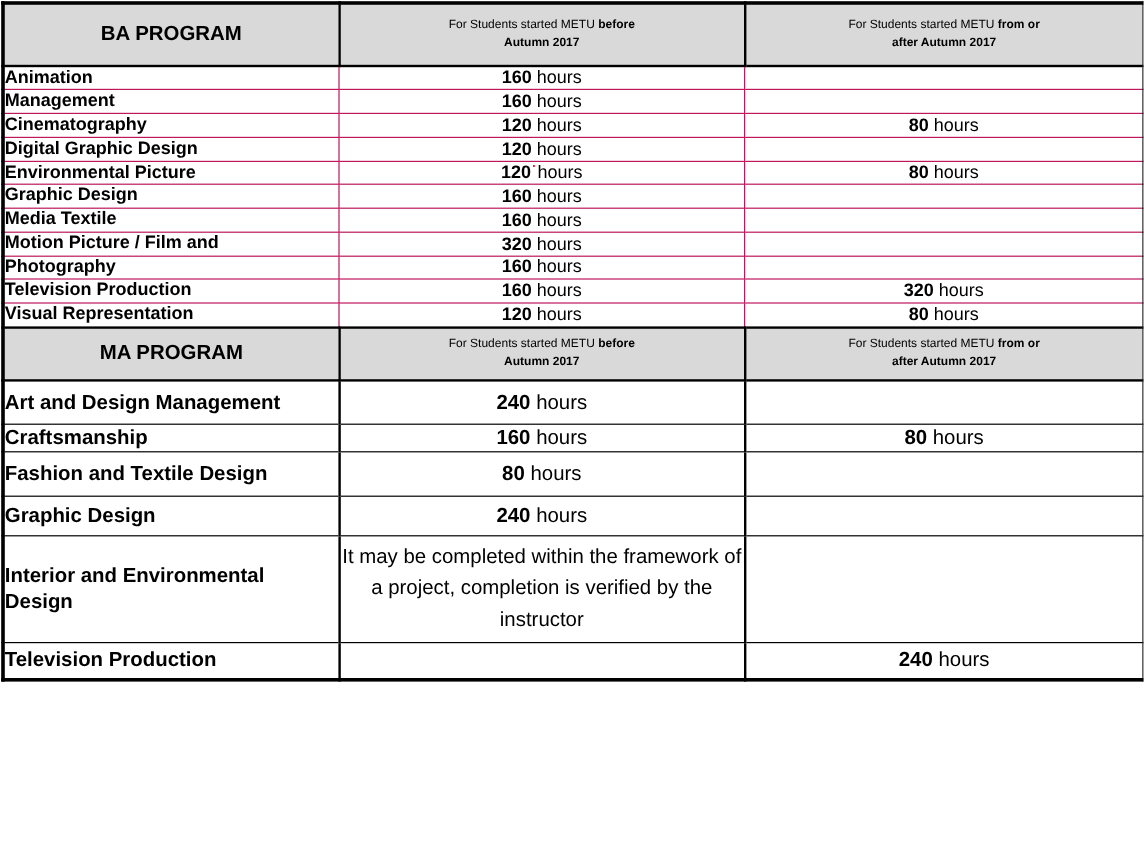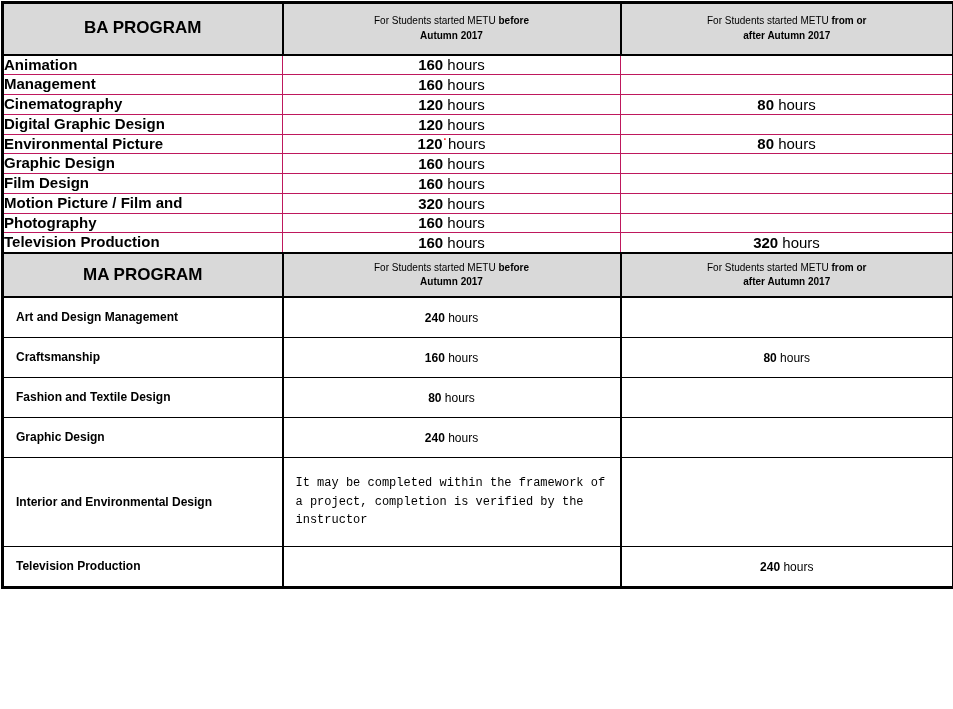--- a/index.html
+++ b/index.html
@@ -54,23 +54,23 @@
     font-size: 15px;
     vertical-align: middle;
     padding: 0;
   }
 
   
   tr.ma-row td {
     border: 1px solid #000000;
     border-left-width: 2px;
     border-right-width: 2px;
-    font-size: 12px;
+    font-size: 17px;
     vertical-align: middle;
-    padding: 12px;
+    padding: 0;
     margin-left: 40px;
   }
   tr.mr1 { height: 37px; }
   tr.mr2 { height: 21px; }
   tr.mr3 { height: 22px; }
   tr.mr4 { height: 37px; }
   tr.mr5 { height: 33px; }
   tr.mr6 { height: 89px; }
   tr.mr7 { height: 92px; }
   tr.mr8 { height: 31px; }
@@ -79,25 +79,24 @@
     font-weight: bold;
     font-size: 16px;
     text-align: left;
     padding: 0 12px 0 4px;
     line-height: 1.25;
   }
   td.val { text-align: center; }
   td.val .num { font-weight: bold; }
   td.val .unit { font-weight: normal; }
   td.note {
-    text-align: left;
+    text-align: center;
     padding: 4px 10px 4px 7px;
     line-height: 1.55;
     font-weight: normal;
-    font-family: Liberation Mono, monospace;
   }
   sup.redmark {
     color: #FF0000;
     font-size: 10px;
     font-weight: bold;
     vertical-align: super;
     line-height: 0;
     margin: 0 1px 0 1px;
   }
 </style>
@@ -151,38 +150,43 @@
         <td class="prog">Environmental Picture</td>
         <td class="val"><span class="num">120</span><sup class="redmark">·</sup><span class="unit">hours</span></td>
         <td class="val"><span class="num">80</span> <span class="unit">hours</span></td>
       </tr>
       <tr class="ba-row">
         <td class="prog">Graphic Design</td>
         <td class="val"><span class="num">160</span> <span class="unit">hours</span></td>
         <td class="val"><span class="num"></span> <span class="unit"></span></td>
       </tr>
       <tr class="ba-row">
-        <td class="prog">Film Design</td>
+        <td class="prog">Media Textile</td>
         <td class="val"><span class="num">160</span> <span class="unit">hours</span></td>
         <td class="val"><span class="num"></span> <span class="unit"></span></td>
       </tr>
       <tr class="ba-row">
         <td class="prog">Motion Picture / Film and</td>
         <td class="val"><span class="num">320</span> <span class="unit">hours</span></td>
         <td class="val"><span class="num"></span> <span class="unit"></span></td>
       </tr>
       <tr class="ba-row">
         <td class="prog">Photography</td>
         <td class="val"><span class="num">160</span> <span class="unit">hours</span></td>
         <td class="val"><span class="num"></span> <span class="unit"></span></td>
       </tr>
       <tr class="ba-row">
         <td class="prog">Television Production</td>
         <td class="val"><span class="num">160</span> <span class="unit">hours</span></td>
         <td class="val"><span class="num">320</span> <span class="unit">hours</span></td>
+      </tr>
+      <tr class="ba-row">
+        <td class="prog">Visual Representation</td>
+        <td class="val"><span class="num">120</span> <span class="unit">hours</span></td>
+        <td class="val"><span class="num">80</span> <span class="unit">hours</span></td>
       </tr>
 
       <tr class="hdr ma-hdr">
         <th class="section-title">MA PROGRAM</th>
         <th>
           <span>For Students started METU</span>
           <strong>before</strong><br>
           <strong>Autumn 2017</strong>
         </th>
         <th>

